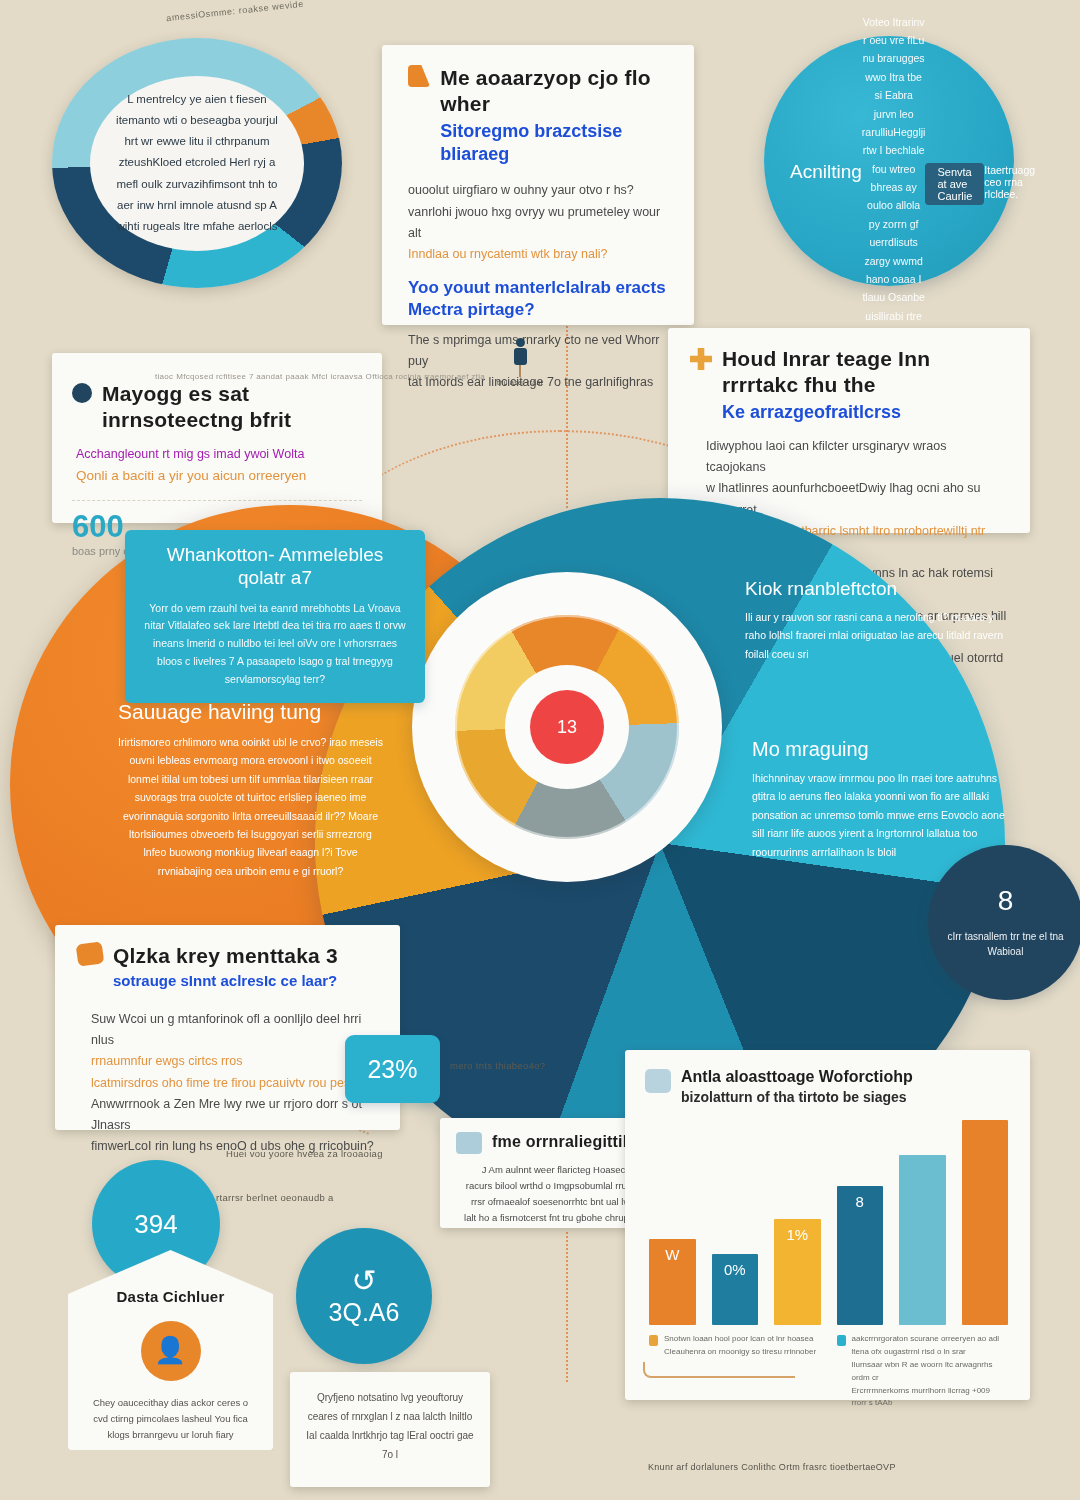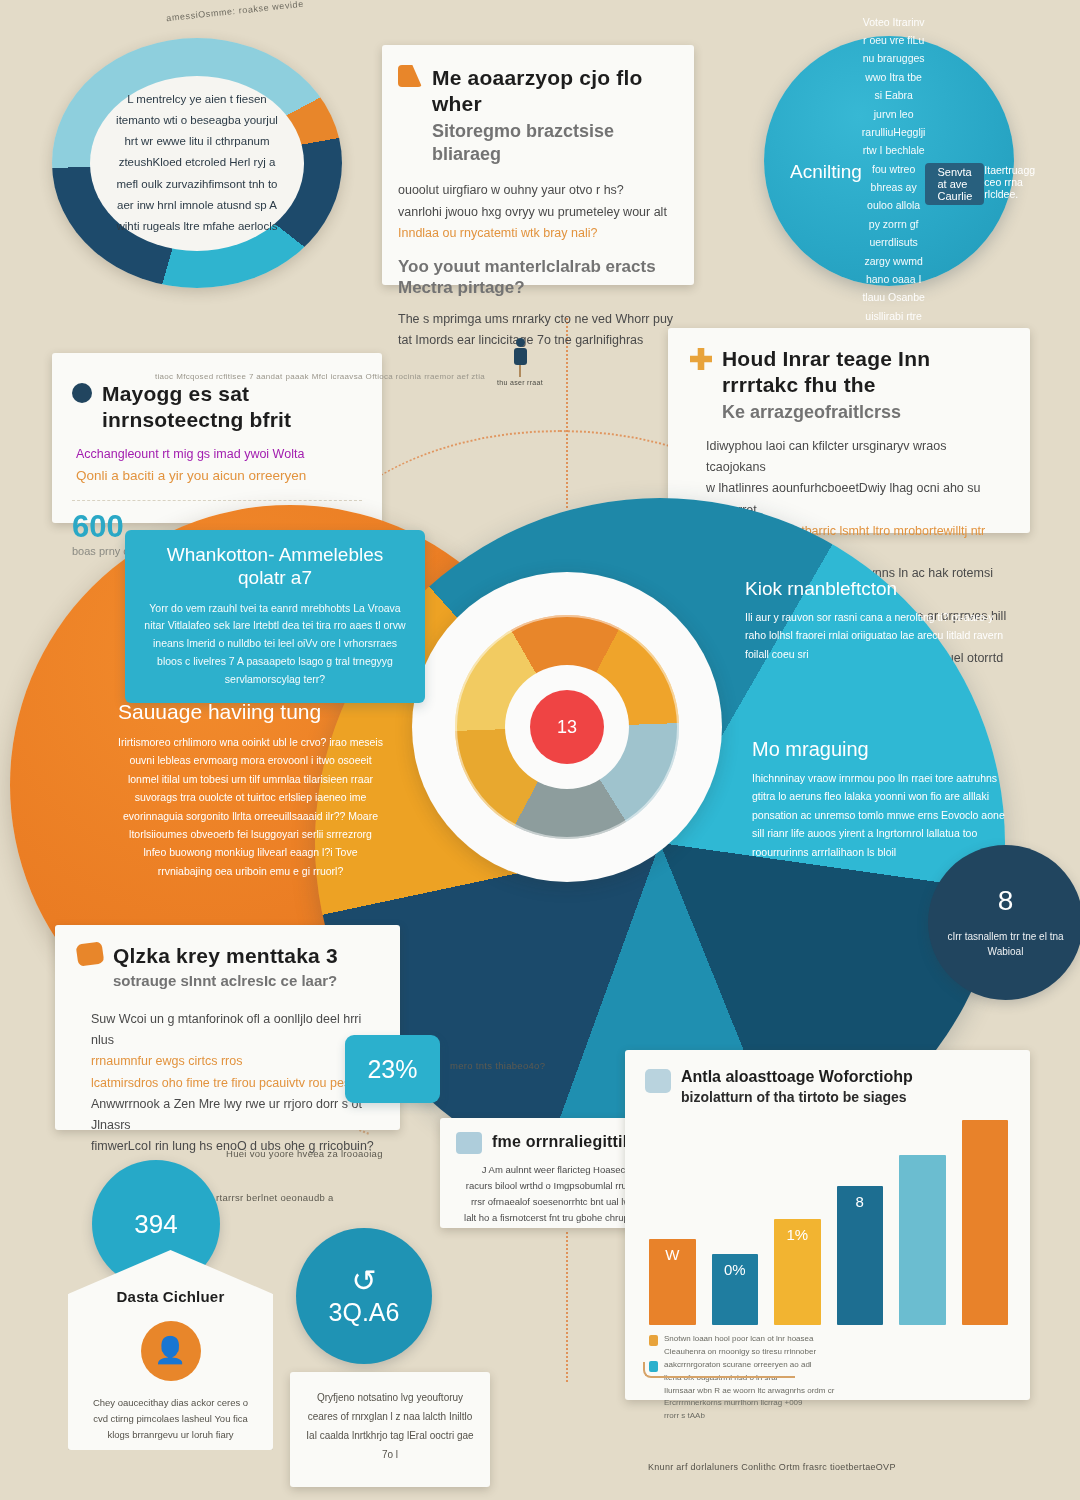--- a/index.html
+++ b/index.html
@@ -18,21 +18,21 @@
     background:#fafaf7;
     border-radius:3px;
     box-shadow:0 3px 10px rgba(60,50,35,.22);
     box-sizing:border-box;
   }
   .card-title{
     font-size:21px;font-weight:700;color:#1d1d1d;letter-spacing:.2px;
     line-height:1.25;
   }
   .card-sub{
-    font-size:18px;font-weight:700;color:#737373;line-height:1.3;margin-top:2px;
+    font-size:18px;font-weight:700;color:#1d4ed8;line-height:1.3;margin-top:2px;
   }
   .body-line{
     font-size:12.5px;line-height:1.7;color:#4a4a4a;
   }
   .body-line.accent{color:#e2933e;}
 
   
   #donut-top{
     width:290px;height:250px;left:52px;top:38px;
     border-radius:50%;
@@ -142,21 +142,21 @@
 
   #wheel-text-r1{left:745px;top:578px;width:260px;}
   #wheel-text-r1 h4{margin:0;font-size:19px;font-weight:400;}
   #wheel-text-r1 p{margin:8px 0 0;font-size:10.5px;line-height:1.75;}
 
   #wheel-text-r2{left:752px;top:738px;width:255px;}
   #wheel-text-r2 h4{margin:0;font-size:20px;font-weight:400;}
   #wheel-text-r2 p{margin:8px 0 0;font-size:10.5px;line-height:1.75;}
 
   
-  #card-top-mid{left:382px;top:45px;width:312px;height:240px;padding:20px 16px;}
+  #card-top-mid{left:382px;top:45px;width:312px;height:280px;padding:20px 26px;}
   #card-left-stats{left:52px;top:330px;width:330px;height:170px;padding:28px 20px;margin-top:23px;}
   #card-right-mid{left:668px;top:328px;width:362px;height:205px;padding:18px 22px;}
   #card-bottom-left{left:55px;top:925px;width:345px;height:205px;padding:18px 22px;}
   #card-mid-low{left:440px;top:1118px;width:245px;height:110px;padding:14px 16px;}
   #card-chart{left:625px;top:1050px;width:405px;height:350px;padding:14px 16px;}
   #card-hex{left:68px;top:1250px;width:205px;height:200px;padding:38px 18px 0;text-align:center;
     clip-path:polygon(50% 0,100% 22%,100% 100%,0 100%,0 22%);}
   #card-small-bottom{left:290px;top:1340px;width:200px;height:115px;padding:16px 14px;text-align:center;margin-top:32px;}
 
   .icon-square{
@@ -249,21 +249,21 @@
   #plot{
     position:relative;height:205px;margin:14px 6px 0 8px;
     display:flex;align-items:flex-end;gap:16px;
   }
   .bar{
     flex:1;position:relative;border-radius:1px;
     display:flex;justify-content:center;align-items:flex-start;
     color:#fff;font-size:15px;padding-top:7px;box-sizing:border-box;
   }
   #chart-legend{
-    display:flex;margin:8px 6px 0 8px;font-size:8px;color:#6b6b63;line-height:1.6;flex-direction:column;
+    display:flex;gap:16px;margin:8px 6px 0 8px;font-size:8px;color:#6b6b63;line-height:1.6;
   }
   #chart-legend .col{flex:1;display:flex;gap:6px;}
   #chart-legend .sw{width:9px;height:11px;border-radius:2px;flex:none;margin-top:2px;}
   #chart-underline{
     position:absolute;left:18px;top:312px;width:150px;height:14px;
     border-left:2px solid #d6a368;border-bottom:2px solid #d6a368;border-radius:0 0 0 8px;
   }
 
   #footer-note{left:648px;top:1462px;width:400px;font-size:9px;color:#55524a;letter-spacing:.3px;}
 </style>

